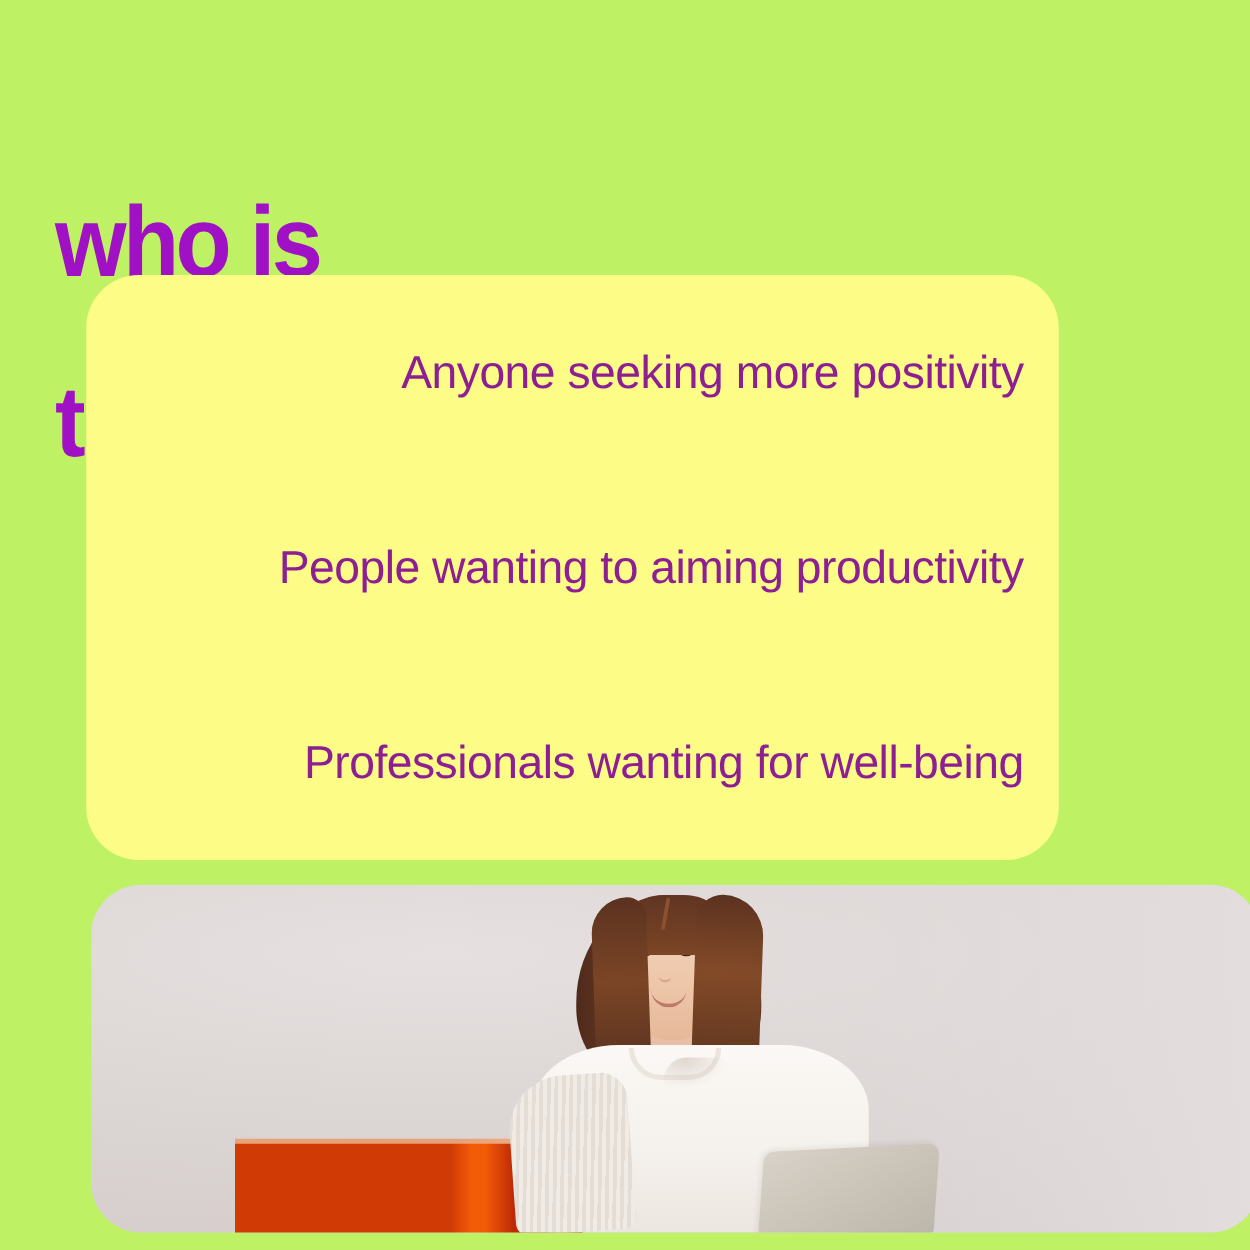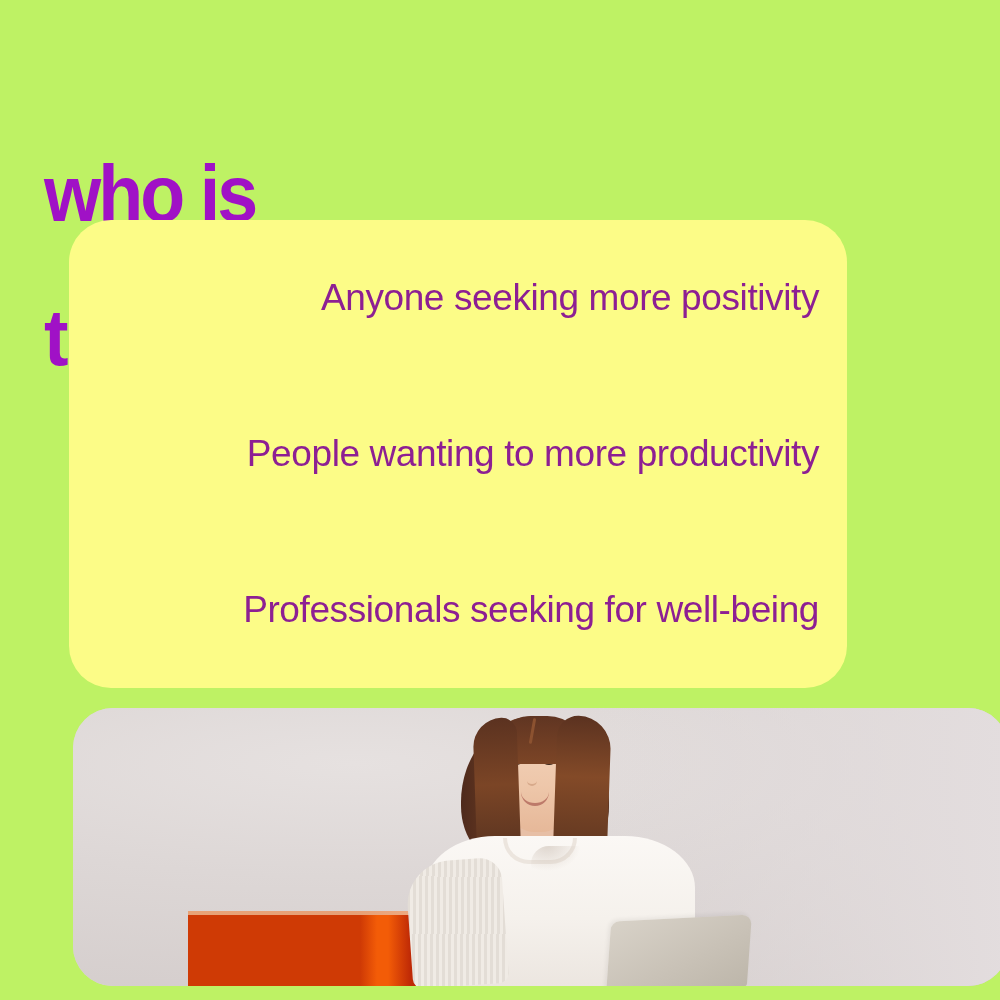--- a/index.html
+++ b/index.html
@@ -293,22 +293,22 @@
 
 <div id="canvas">
 
   <h1 id="headline">
     <span class="hl-line">who is</span>
     <span class="hl-line">this for?</span>
   </h1>
 
   <section id="benefits-card">
     <div class="benefit-item">Anyone seeking more positivity</div>
-    <div class="benefit-item">People wanting to more productivity</div>
-    <div class="benefit-item">Professionals seeking for well-being</div>
+    <div class="benefit-item">People wanting to aiming productivity</div>
+    <div class="benefit-item">Professionals wanting for well-being</div>
   </section>
 
   <figure id="photo-panel">
     <div id="photo-bg"></div>
     <div id="photo-bg-right"></div>
 
     <div id="orange-block-top"></div>
     <div id="orange-block"></div>
 
     <div id="person">

